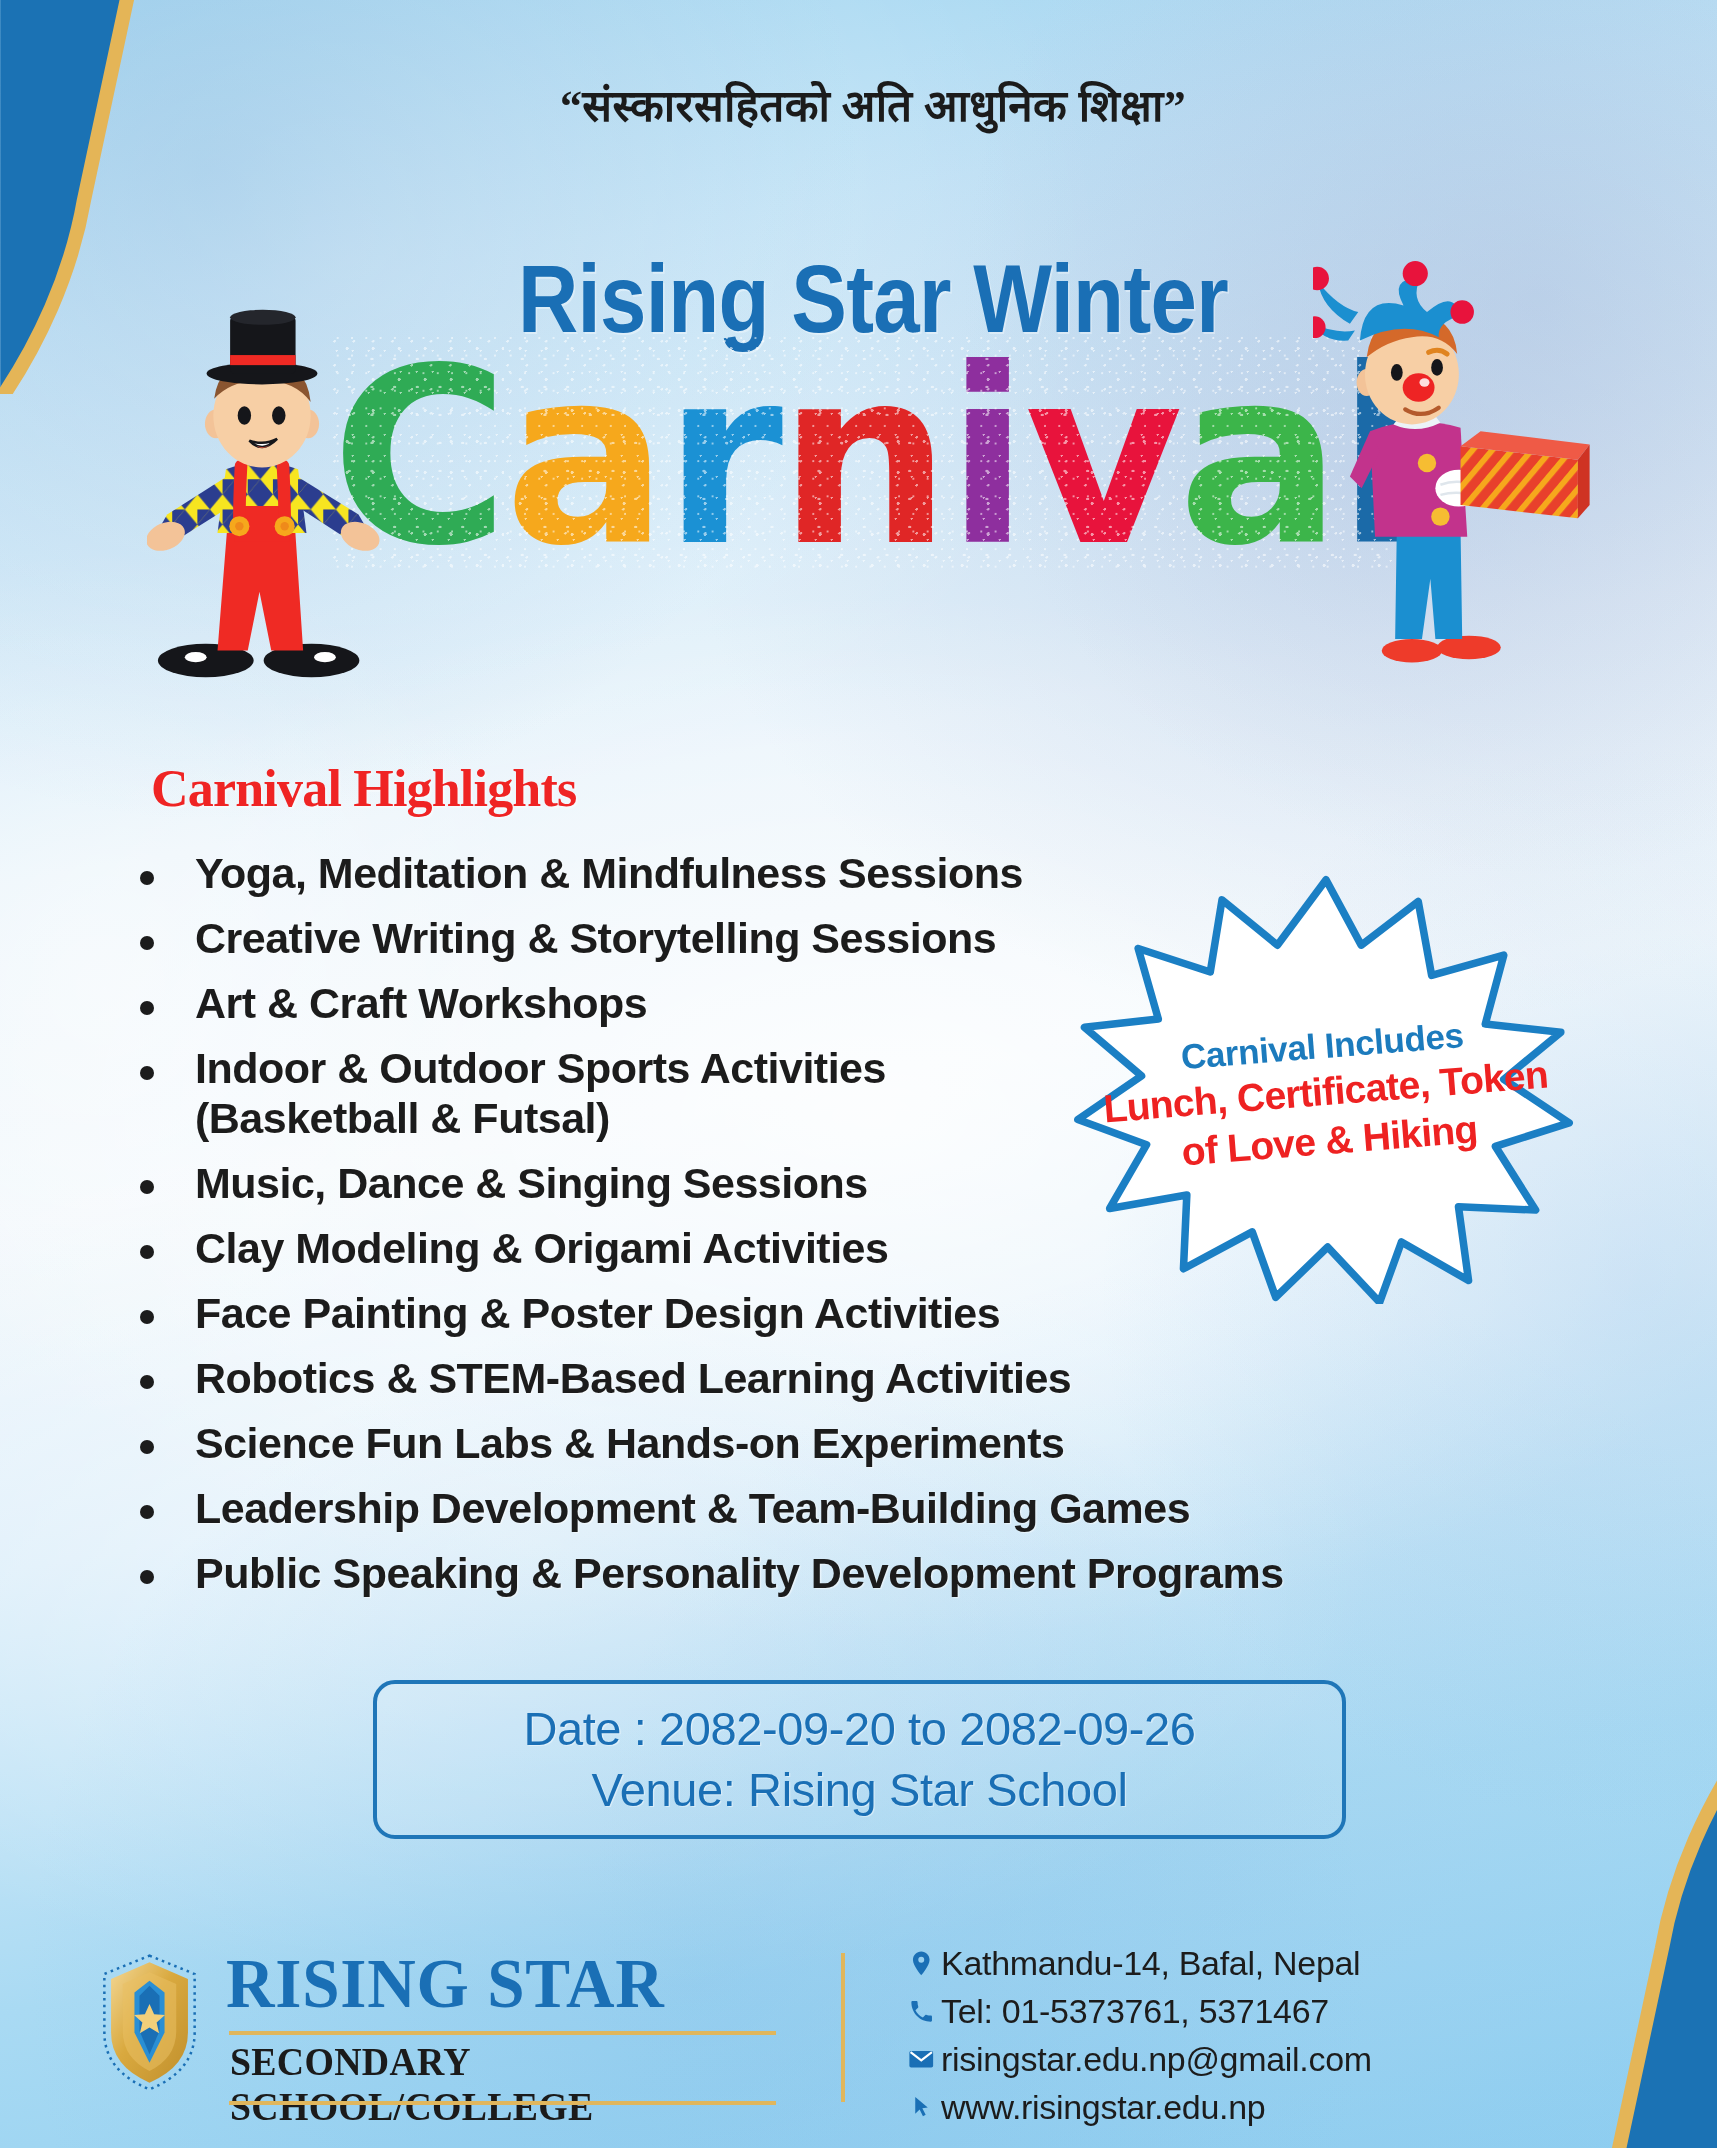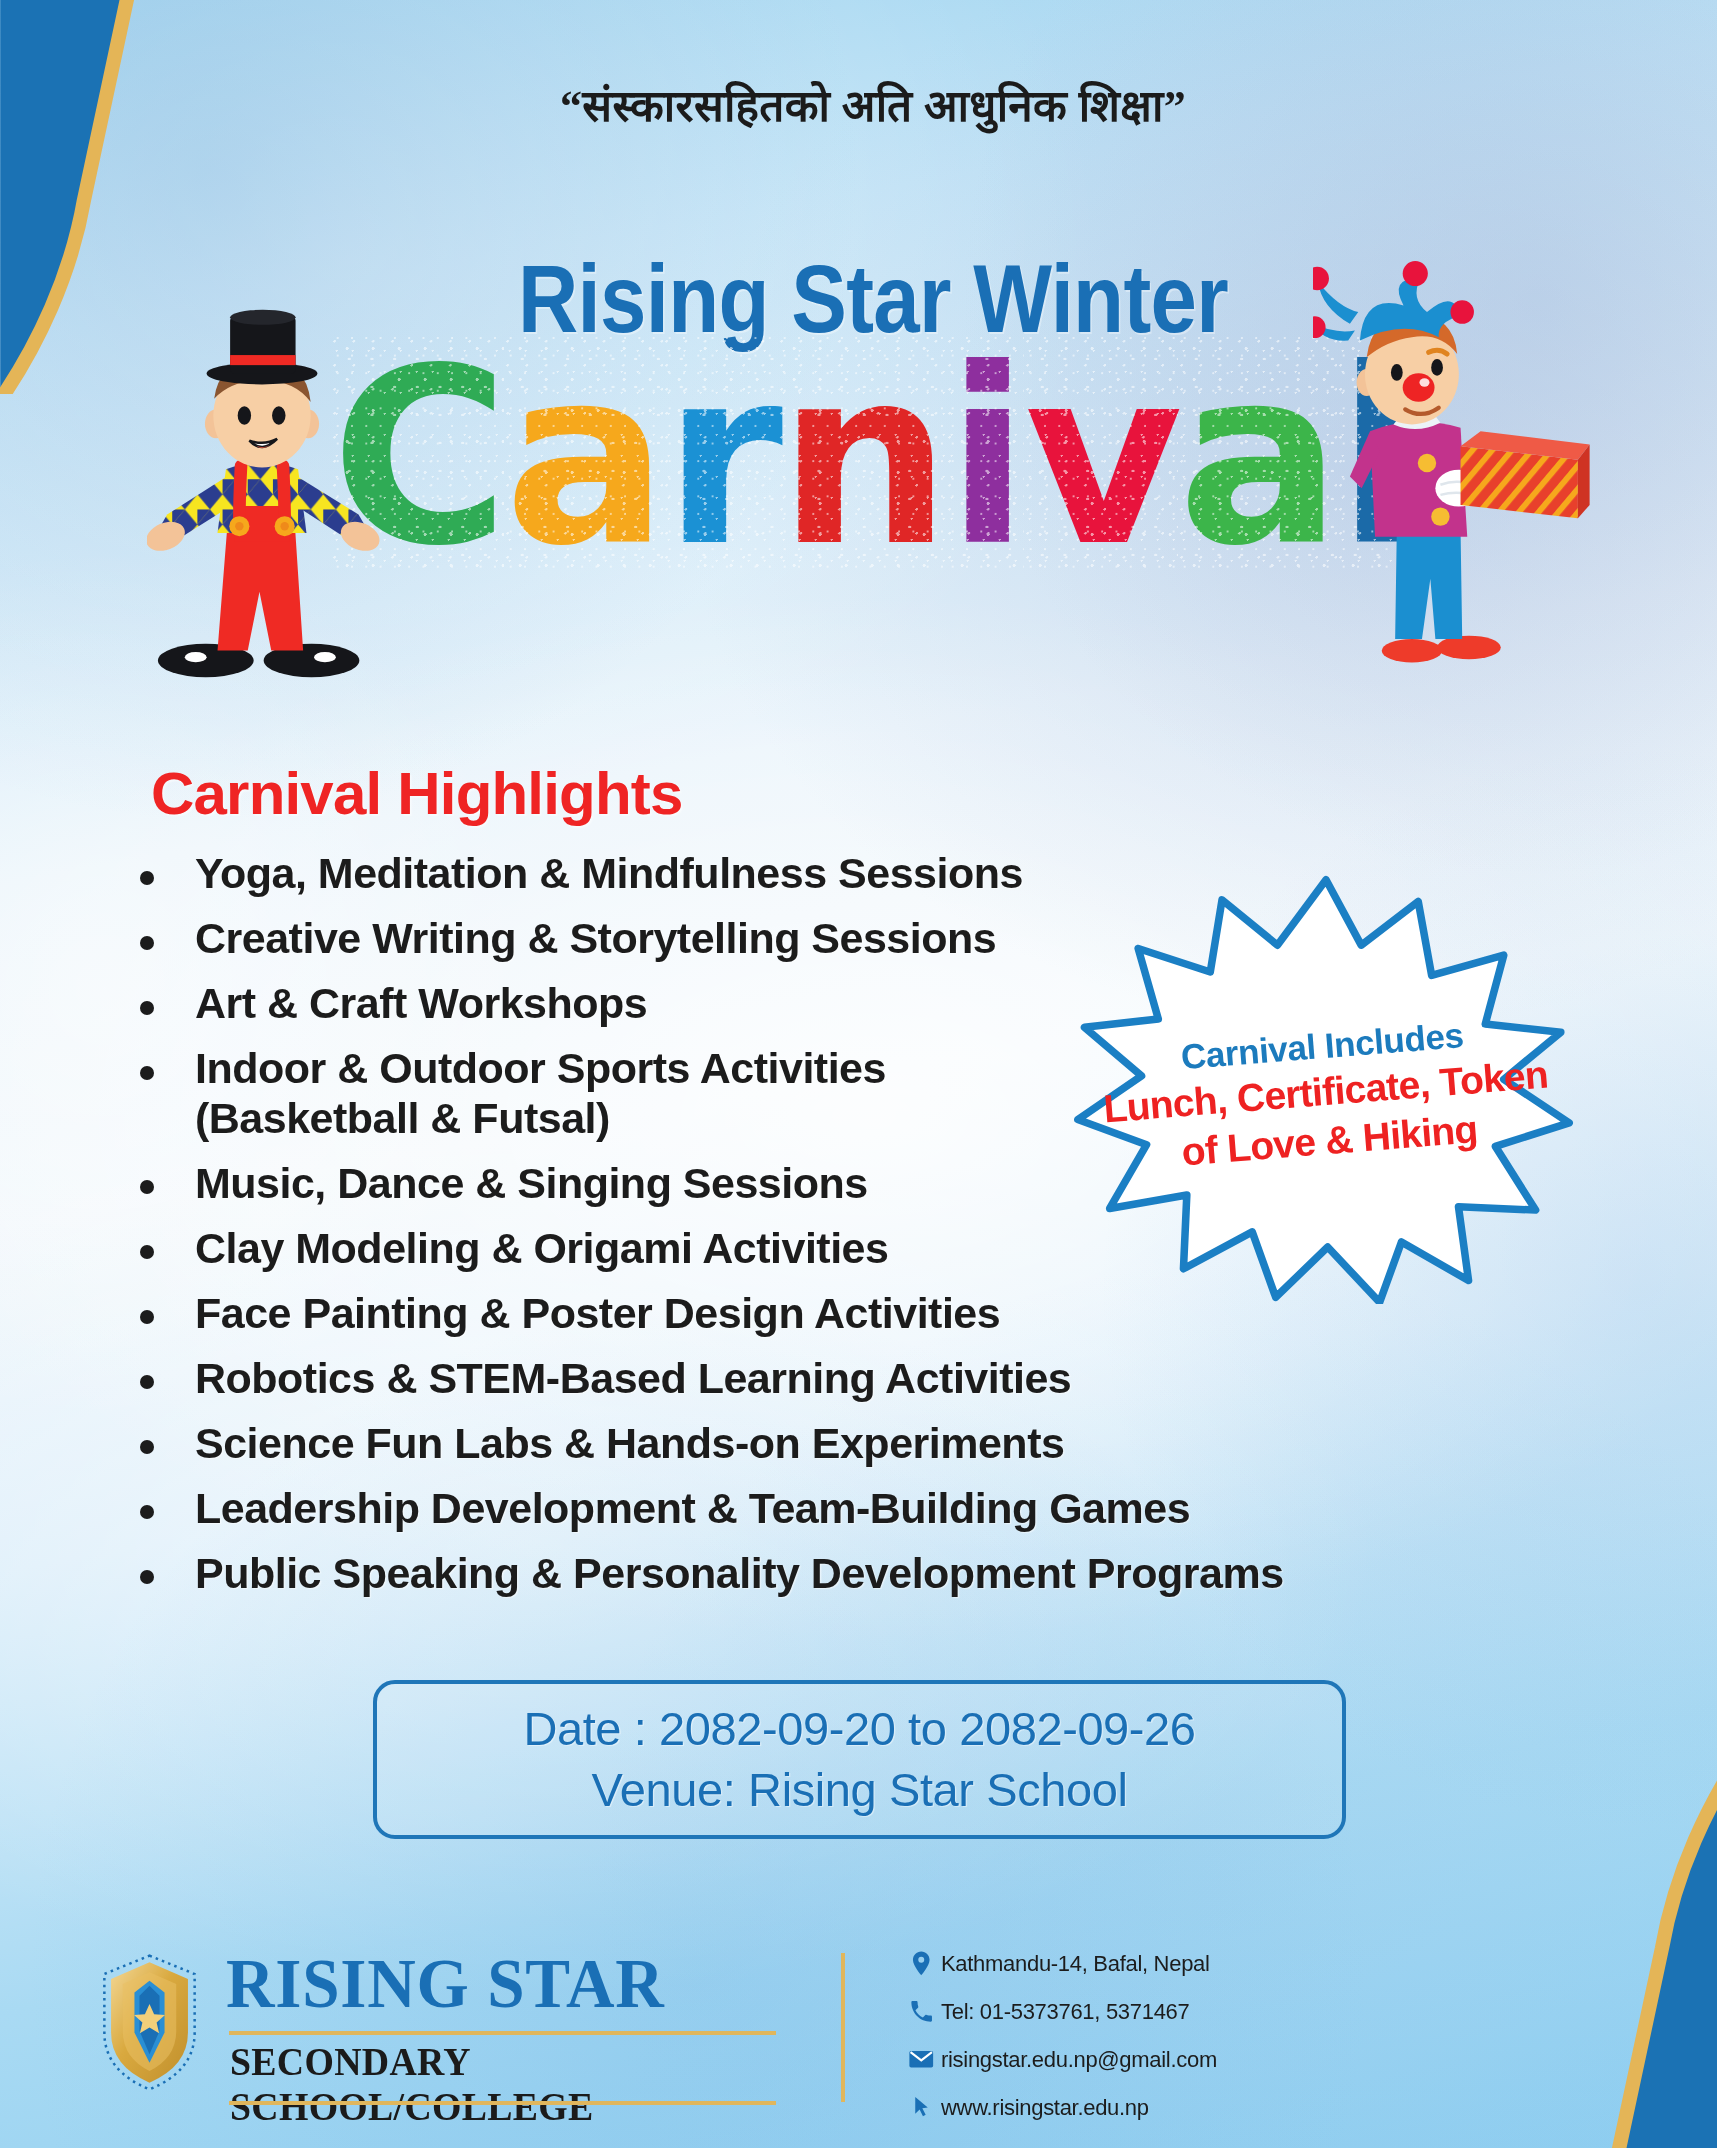--- a/index.html
+++ b/index.html
@@ -67,23 +67,24 @@
     mix-blend-mode:screen;opacity:.55;pointer-events:none;
   }
 
   
   .char-left{position:absolute;left:147px;top:298px;width:277px;height:386px;}
   .char-right{position:absolute;left:1313px;top:260px;width:285px;height:411px;}
 
   
   .highlights-title{
     position:absolute;left:151px;top:759px;
-    font-size:60px;font-weight:700;color:#ef2424;
+    font-size:52px;font-weight:700;color:#ef2424;
     letter-spacing:-0.8px;
     text-shadow:1.7px 1.7px 1.7px rgba(255,255,255,.5);
+    font-family:Liberation Serif, serif;
   }
   .bullets{
     position:absolute;left:130px;top:852px;width:1309px;
     margin:0;padding:0;list-style:none;
   }
   .bullets li{
     position:relative;
     font-size:43px;font-weight:700;color:#1c1c1c;
     line-height:1.0;
     margin-bottom:22px;
@@ -135,21 +136,21 @@
   .logo-sub{
     position:absolute;left:134px;top:92px;
     font-size:39px;font-weight:700;color:#1b1b1b;letter-spacing:0.3px;
     transform:scaleX(.97);transform-origin:left;
   }
   .divider{position:absolute;left:841px;top:1953px;width:4.2px;height:149px;background:#e0b65c;}
   .contact{position:absolute;left:902px;top:1945px;}
   .contact-row{display:flex;align-items:center;margin-bottom:11px;height:37px;}
   .contact-row .ic{width:39px;display:flex;justify-content:center;align-items:center;}
   .contact-row .tx{
-    font-size:22px;font-weight:400;color:#1c1c1c;letter-spacing:-0.3px;
+    font-size:34px;font-weight:400;color:#1c1c1c;letter-spacing:-0.3px;
     font-family:"Liberation Sans", sans-serif;
   }
 </style>
 </head>
 <body>
 
 <div class="poster">
   <div class="texture"></div>
 
   <svg class="corner corner-tl" viewBox="0 0 300 470">

